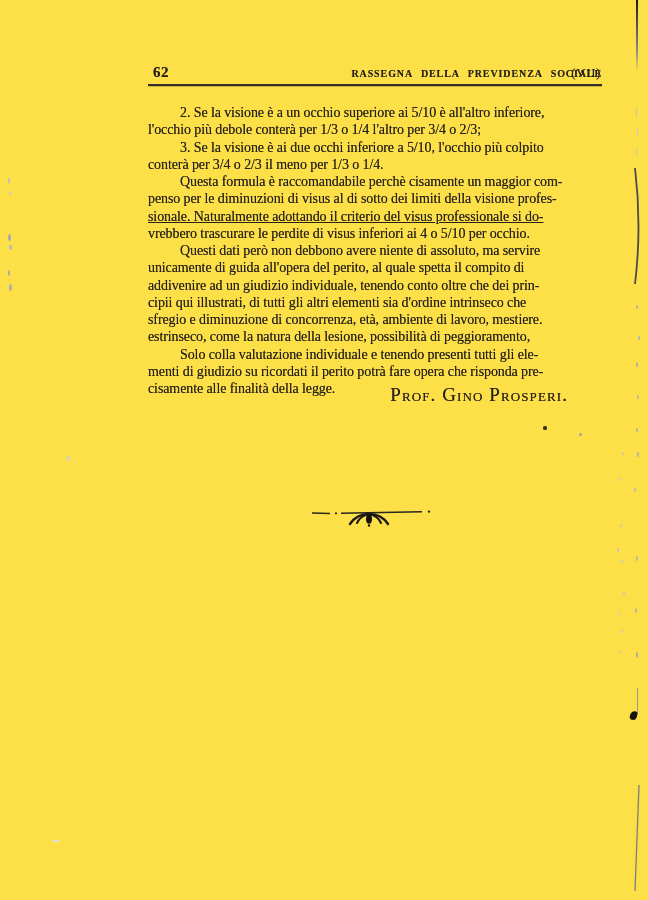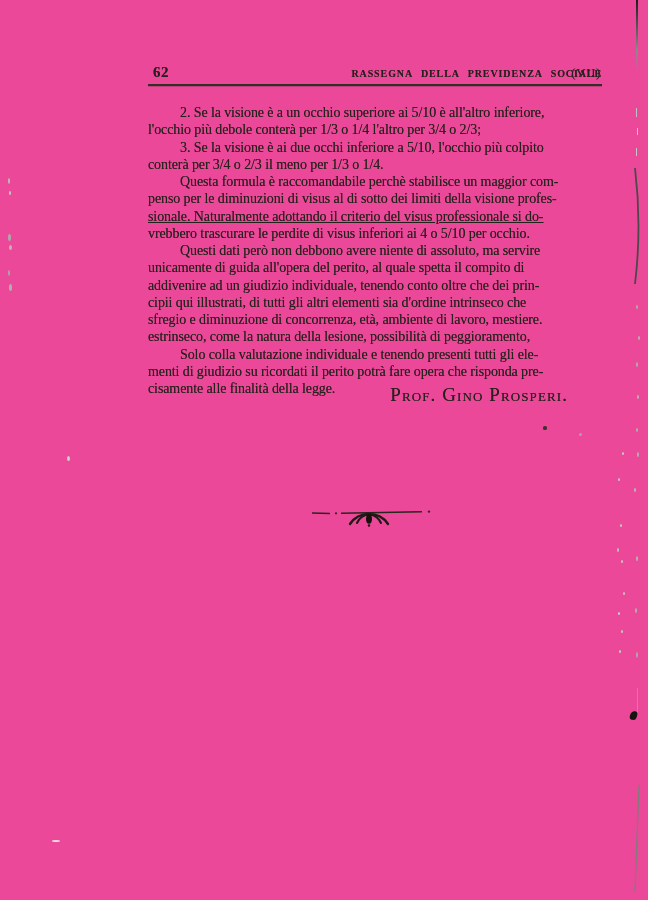--- a/index.html
+++ b/index.html
@@ -1,18 +1,18 @@
 <!DOCTYPE html>
 <html><head>
 <meta charset="utf-8">
 <style>
   html,body{margin:0;padding:0;background:#ffffff;}
   .page{
     position:relative;width:648px;height:900px;overflow:hidden;
-    background:#ec4899;
+    background:#fde047;
     font-family:"Liberation Serif","DejaVu Serif",serif;
     color:#26211c;
   }
   
   .header-row{position:absolute;left:148px;top:63px;width:454px;height:20px;}
   .page-num{position:absolute;left:5px;top:1px;font-size:15px;font-weight:700;letter-spacing:.5px;text-shadow:0 0 .4px rgba(38,33,28,.6);}
   .journal-title{position:absolute;left:0;right:0;top:5px;text-align:right;font-size:10px;font-weight:700;letter-spacing:.9px;word-spacing:5px;text-shadow:0 0 .4px rgba(38,33,28,.55);}
   .issue{position:absolute;right:1px;top:2px;font-size:13px;font-weight:400;letter-spacing:.6px;text-shadow:0 0 .4px rgba(38,33,28,.55);}
   .header-rule{position:absolute;left:148px;top:84px;width:454px;height:2px;background:#332e27;box-shadow:0 .5px .6px rgba(51,46,39,.5);}
   
@@ -49,21 +49,21 @@
   </div>
   <div class="header-rule"></div>
 
   <div class="textblock">
     <div class="line indent"><span style="word-spacing: 0px;">2. Se la visione è a un occhio superiore ai 5/10 è all'altro inferiore,</span></div>
     <div class="line end"><span>l'occhio più debole conterà per 1/3 o 1/4 l'altro per 3/4 o 2/3;</span></div>
 
     <div class="line indent"><span style="word-spacing: 0px;">3. Se la visione è ai due occhi inferiore a 5/10, l'occhio più colpito</span></div>
     <div class="line end"><span>conterà per 3/4 o 2/3 il meno per 1/3 o 1/4.</span></div>
 
-    <div class="line indent"><span style="word-spacing: 0px;">Questa formula è raccomandabile perchè stabilisce un maggior com-</span></div>
+    <div class="line indent"><span style="word-spacing: 0px;">Questa formula è raccomandabile perchè cisamente un maggior com-</span></div>
     <div class="line"><span style="word-spacing: 0px;">penso per le diminuzioni di visus al di sotto dei limiti della visione profes-</span></div>
     <div class="line"><span style="word-spacing: 0px; text-decoration: underline;">sionale. Naturalmente adottando il criterio del visus professionale si do-</span></div>
     <div class="line"><span style="word-spacing: 0px;">vrebbero trascurare le perdite di visus inferiori ai 4 o 5/10 per occhio.</span></div>
 
     <div class="line indent"><span style="word-spacing: 0px;">Questi dati però non debbono avere niente di assoluto, ma servire</span></div>
     <div class="line"><span style="word-spacing: 0px;">unicamente di guida all'opera del perito, al quale spetta il compito di</span></div>
     <div class="line"><span style="word-spacing: 0px;">addivenire ad un giudizio individuale, tenendo conto oltre che dei prin-</span></div>
     <div class="line"><span style="word-spacing: 0px;">cipii qui illustrati, di tutti gli altri elementi sia d'ordine intrinseco che</span></div>
     <div class="line"><span style="word-spacing: 0px;">sfregio e diminuzione di concorrenza, età, ambiente di lavoro, mestiere.</span></div>
     <div class="line"><span style="word-spacing: 0px;">estrinseco, come la natura della lesione, possibilità di peggioramento,</span></div>

